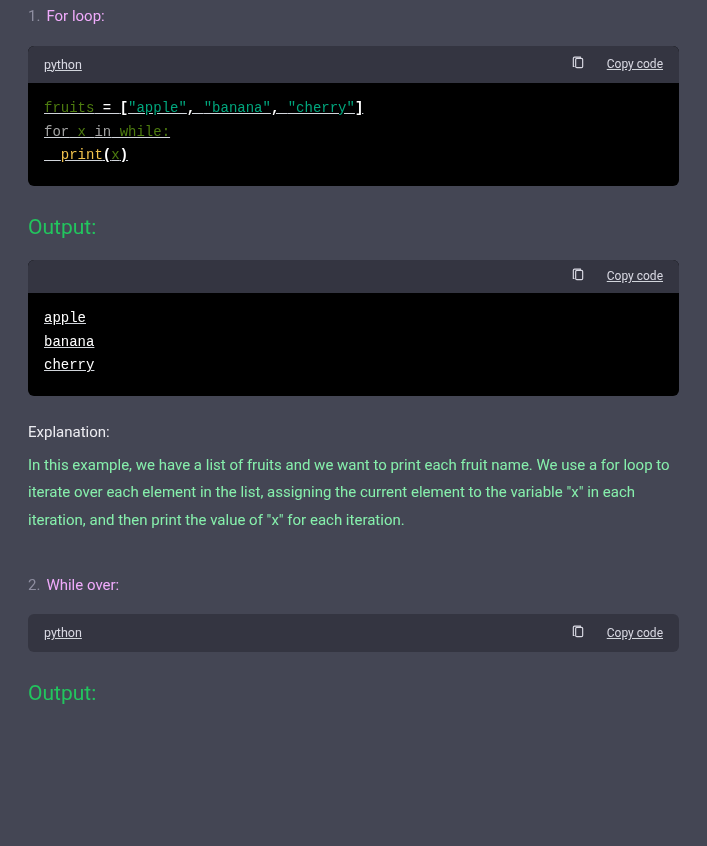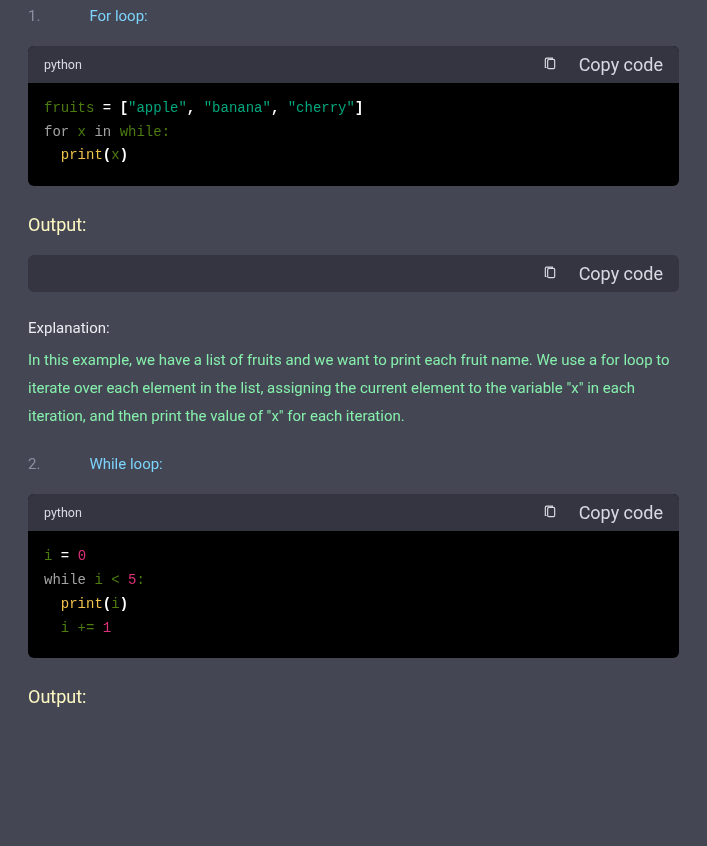--- a/index.html
+++ b/index.html
@@ -28,49 +28,49 @@
       display: flex;
       align-items: baseline;
       margin-bottom: 16px;
       margin-top: 4px;
     }
     .list-num {
       color: #8e8ea0;
       margin-right: 6px;
     }
     .list-label {
-      color: #7dd3fc;
-      margin-left: 43px;
+      color: #f0abfc;
     }
     .code-block {
       background: #000000;
       border-radius: 6px;
       overflow: hidden;
       margin-bottom: 24px;
+      text-decoration: underline;
     }
     .code-header {
       background: #343541;
       display: flex;
       justify-content: space-between;
       align-items: center;
       padding: 8px 16px;
       font-size: 12.5px;
       color: #d9d9e3;
     }
     .code-lang {
       color: #d9d9e3;
     }
     .copy-btn {
       display: flex;
       align-items: center;
       gap: 22px;
       background: none;
       border: none;
       color: #d9d9e3;
-      font-size: 18px;
+      font-size: 12px;
       cursor: pointer;
       font-family: inherit;
     }
     .copy-btn svg {
       width: 14px;
       height: 14px;
       stroke: #d9d9e3;
       fill: none;
       stroke-width: 2;
     }
@@ -83,26 +83,26 @@
       white-space: pre;
     }
     .tok-kw { color: #a3a3a3; }
     .tok-var { color: #4d7c0f; }
     .tok-op { color: #ffffff; }
     .tok-str { color: #00a67d; }
     .tok-num { color: #df3079; }
     .tok-fn { color: #f2c34c; text-align: center; }
     .tok-punc { color: #ffffff; font-weight: bold; }
     .section-label {
-      color: #fef9c3;
+      color: #22c55e;
       margin-bottom: 14px;
-      font-size: 18px;
+      font-size: 21px;
     }
     .explanation {
-      margin-bottom: 22px;
+      margin-bottom: 38px;
     }
     .explanation-heading {
       color: #ececf1;
       margin-bottom: 6px;
     }
     .explanation-body {
       color: #86efac;
       line-height: 1.85;
     }
   </style>
@@ -142,48 +142,47 @@
         <button class="copy-btn">
           <span>
             <svg viewBox="0 0 24 24">
                 <rect x="8" y="4" width="12" height="16" rx="2"></rect>
                 <path d="M16 4V2H6a2 2 0 0 0-2 2v14h2"></path>
               </svg>
           </span>
           <span>Copy code</span>
         </button>
       </div>
+      <div class="code-content">apple
+banana
+cherry</div>
     </div>
 
     <div class="explanation">
       <div class="explanation-heading">Explanation:</div>
       <div class="explanation-body">In this example, we have a list of fruits and we want to print each fruit name. We use a for loop to iterate over each element in the list, assigning the current element to the variable "x" in each iteration, and then print the value of "x" for each iteration.</div>
     </div>
   </li>
 
   <li class="list-item">
     <div class="list-heading">
       <span class="list-num">2.</span>
-      <span class="list-label">While loop:</span>
+      <span class="list-label">While over:</span>
     </div>
 
     <div class="code-block">
       <div class="code-header">
         <span class="code-lang">python</span>
         <button class="copy-btn">
           <span>
             <svg viewBox="0 0 24 24">
                 <rect x="8" y="4" width="12" height="16" rx="2"></rect>
                 <path d="M16 4V2H6a2 2 0 0 0-2 2v14h2"></path>
               </svg>
           </span>
           <span>Copy code</span>
         </button>
       </div>
-      <div class="code-content"><span class="tok-var">i</span><span class="tok-op"> = </span><span class="tok-num">0</span>
-<span class="tok-kw">while</span><span class="tok-var"> i &lt; </span><span class="tok-num">5</span><span class="tok-var">:</span>
-  <span class="tok-fn">print</span><span class="tok-punc">(</span><span class="tok-var">i</span><span class="tok-punc">)</span>
-<span class="tok-var">  i += </span><span class="tok-num">1</span></div>
     </div>
 
     <div class="section-label">Output:</div>
   </li>
 </ol>
 
 </body></html>

